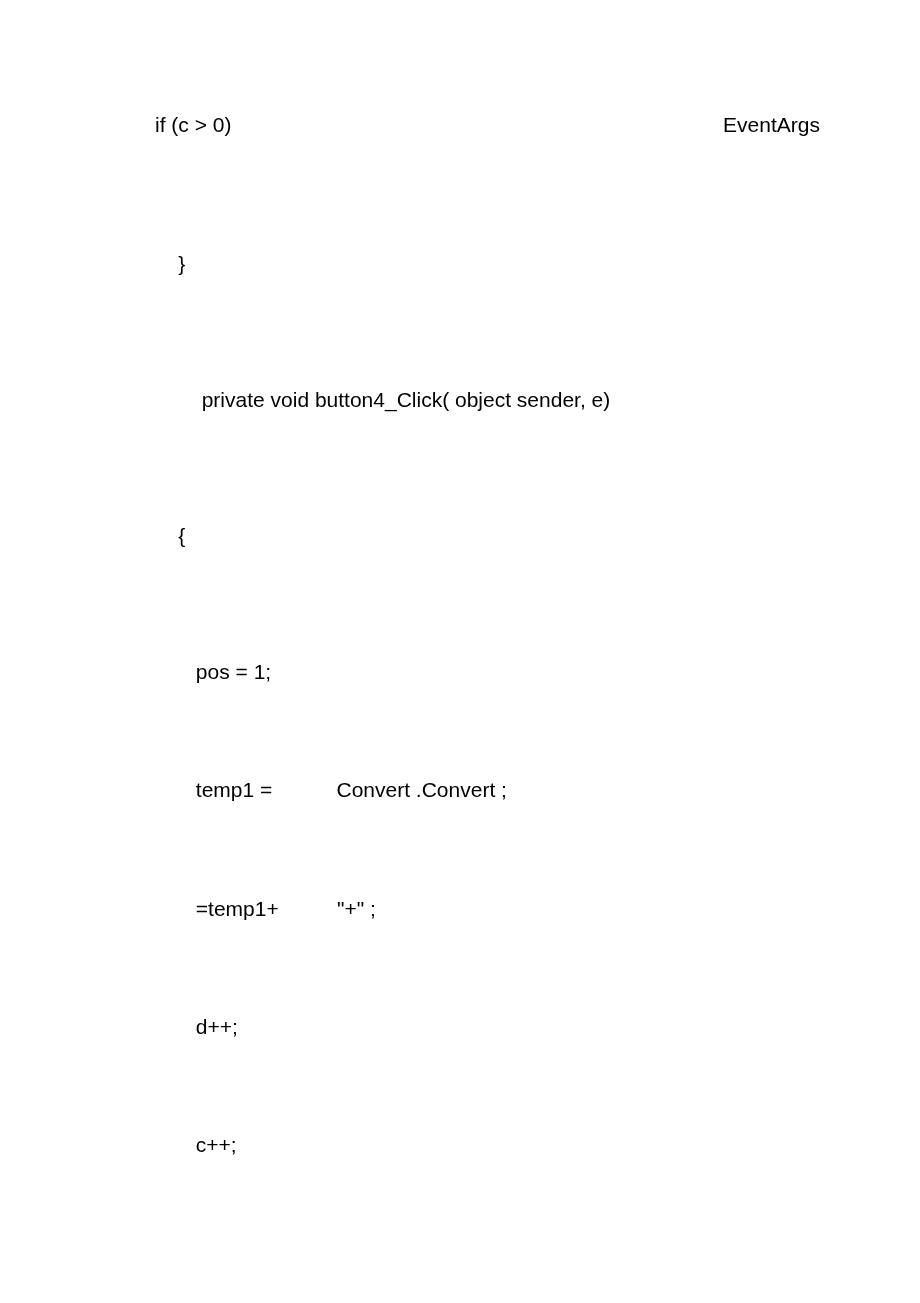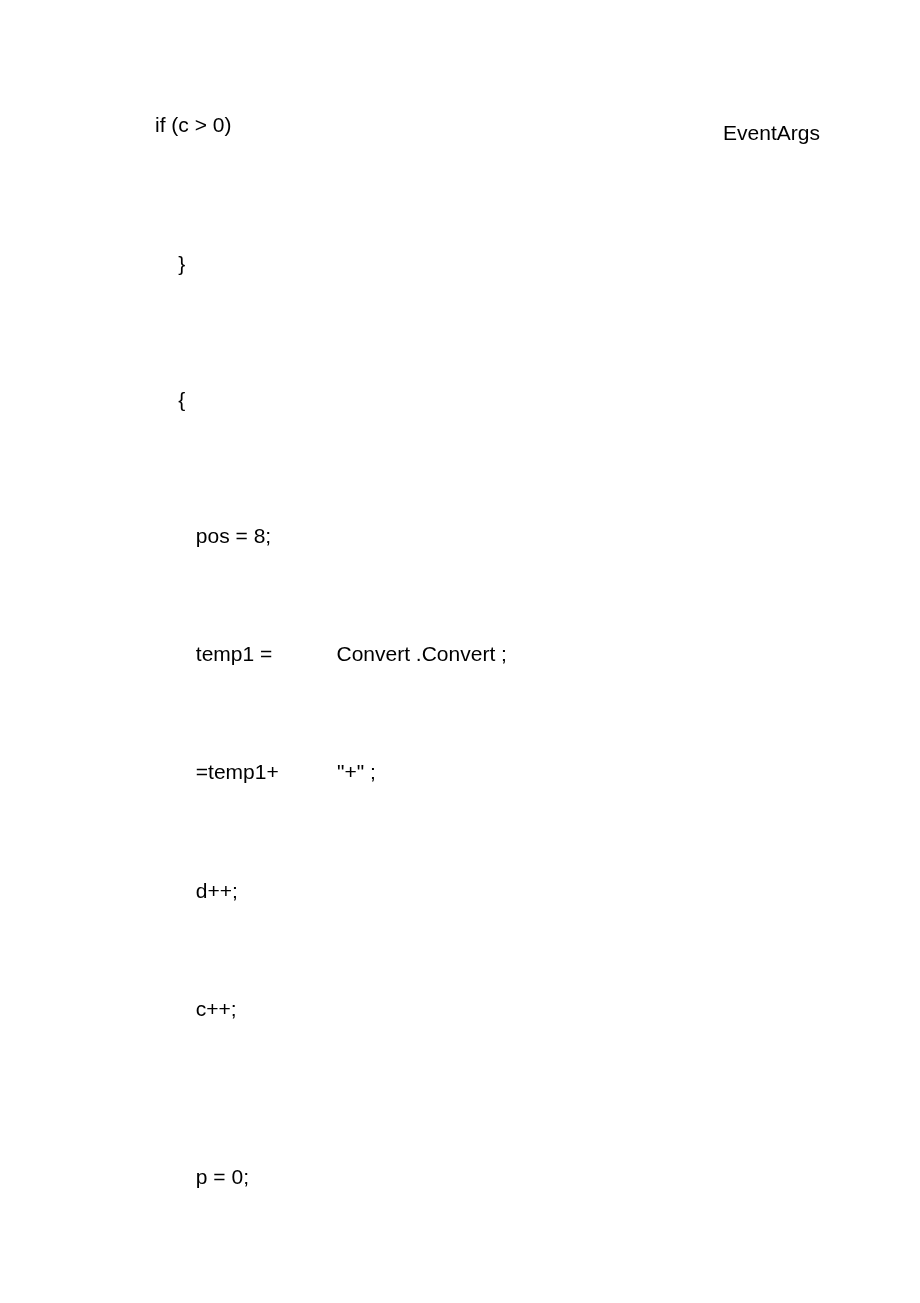--- a/index.html
+++ b/index.html
@@ -23,21 +23,21 @@
     .line {
       margin-bottom: 30px;
       white-space: pre;
     }
     .row {
       position: relative;
     }
     .right-text {
       position: absolute;
       right: 0;
-      top: 8px;
+      top: 0;
     }
     .gap-big {
       margin-bottom: 80px;
     }
     .gap-med {
       margin-bottom: 48px;
     }
     .block {
       position: relative;
     }
@@ -49,27 +49,30 @@
 
   <div class="row gap-big">
     <span>         if (c &gt; 0)</span>
     <span class="right-text">EventArgs</span>
   </div>
 
   <div class="line gap-med">
     <span>}</span>
   </div>
 
+  <div class="line gap-med">
+    <span>    private void button4_Click( object sender, e)</span>
+  </div>
 
   <div class="line gap-med">
     <span>{</span>
   </div>
 
   <div class="line">
-    <span>   pos = 8;</span>
+    <span>   pos = 1;</span>
   </div>
 
   <div class="line">
     <span>   temp1 =           Convert .Convert ;</span>
   </div>
 
   <div class="line">
     <span>   =temp1+          "+" ;</span>
   </div>
 

